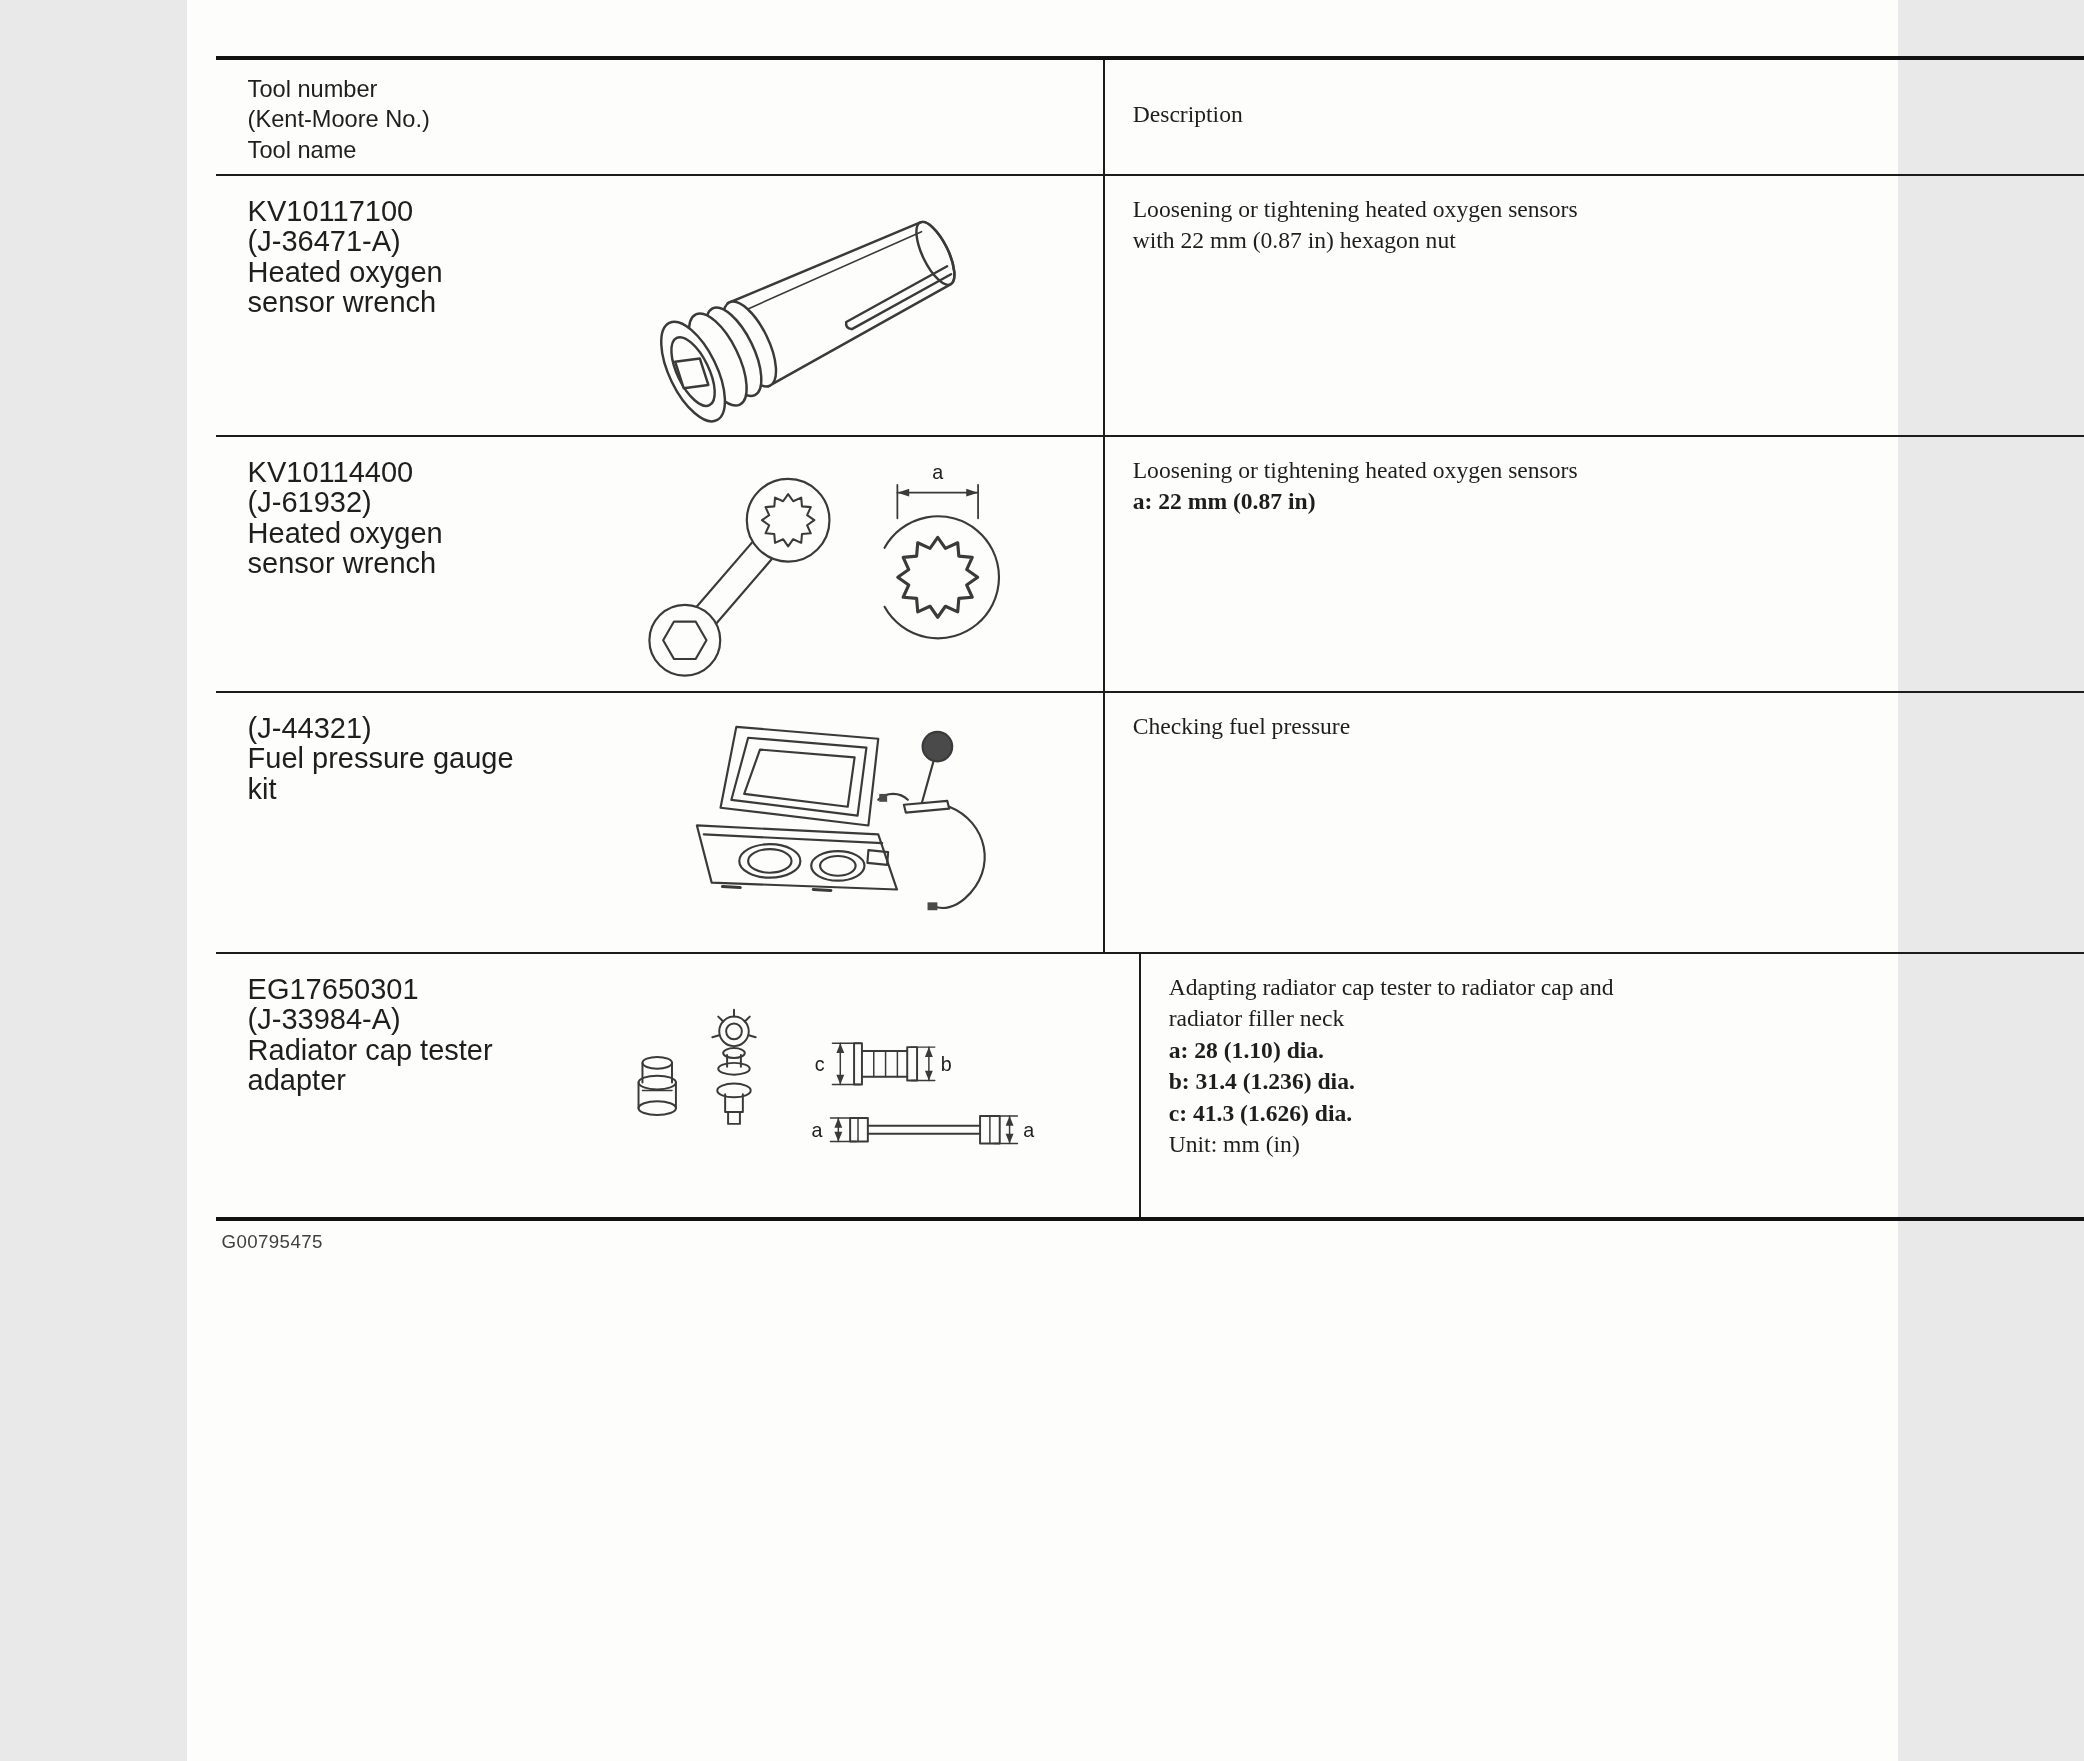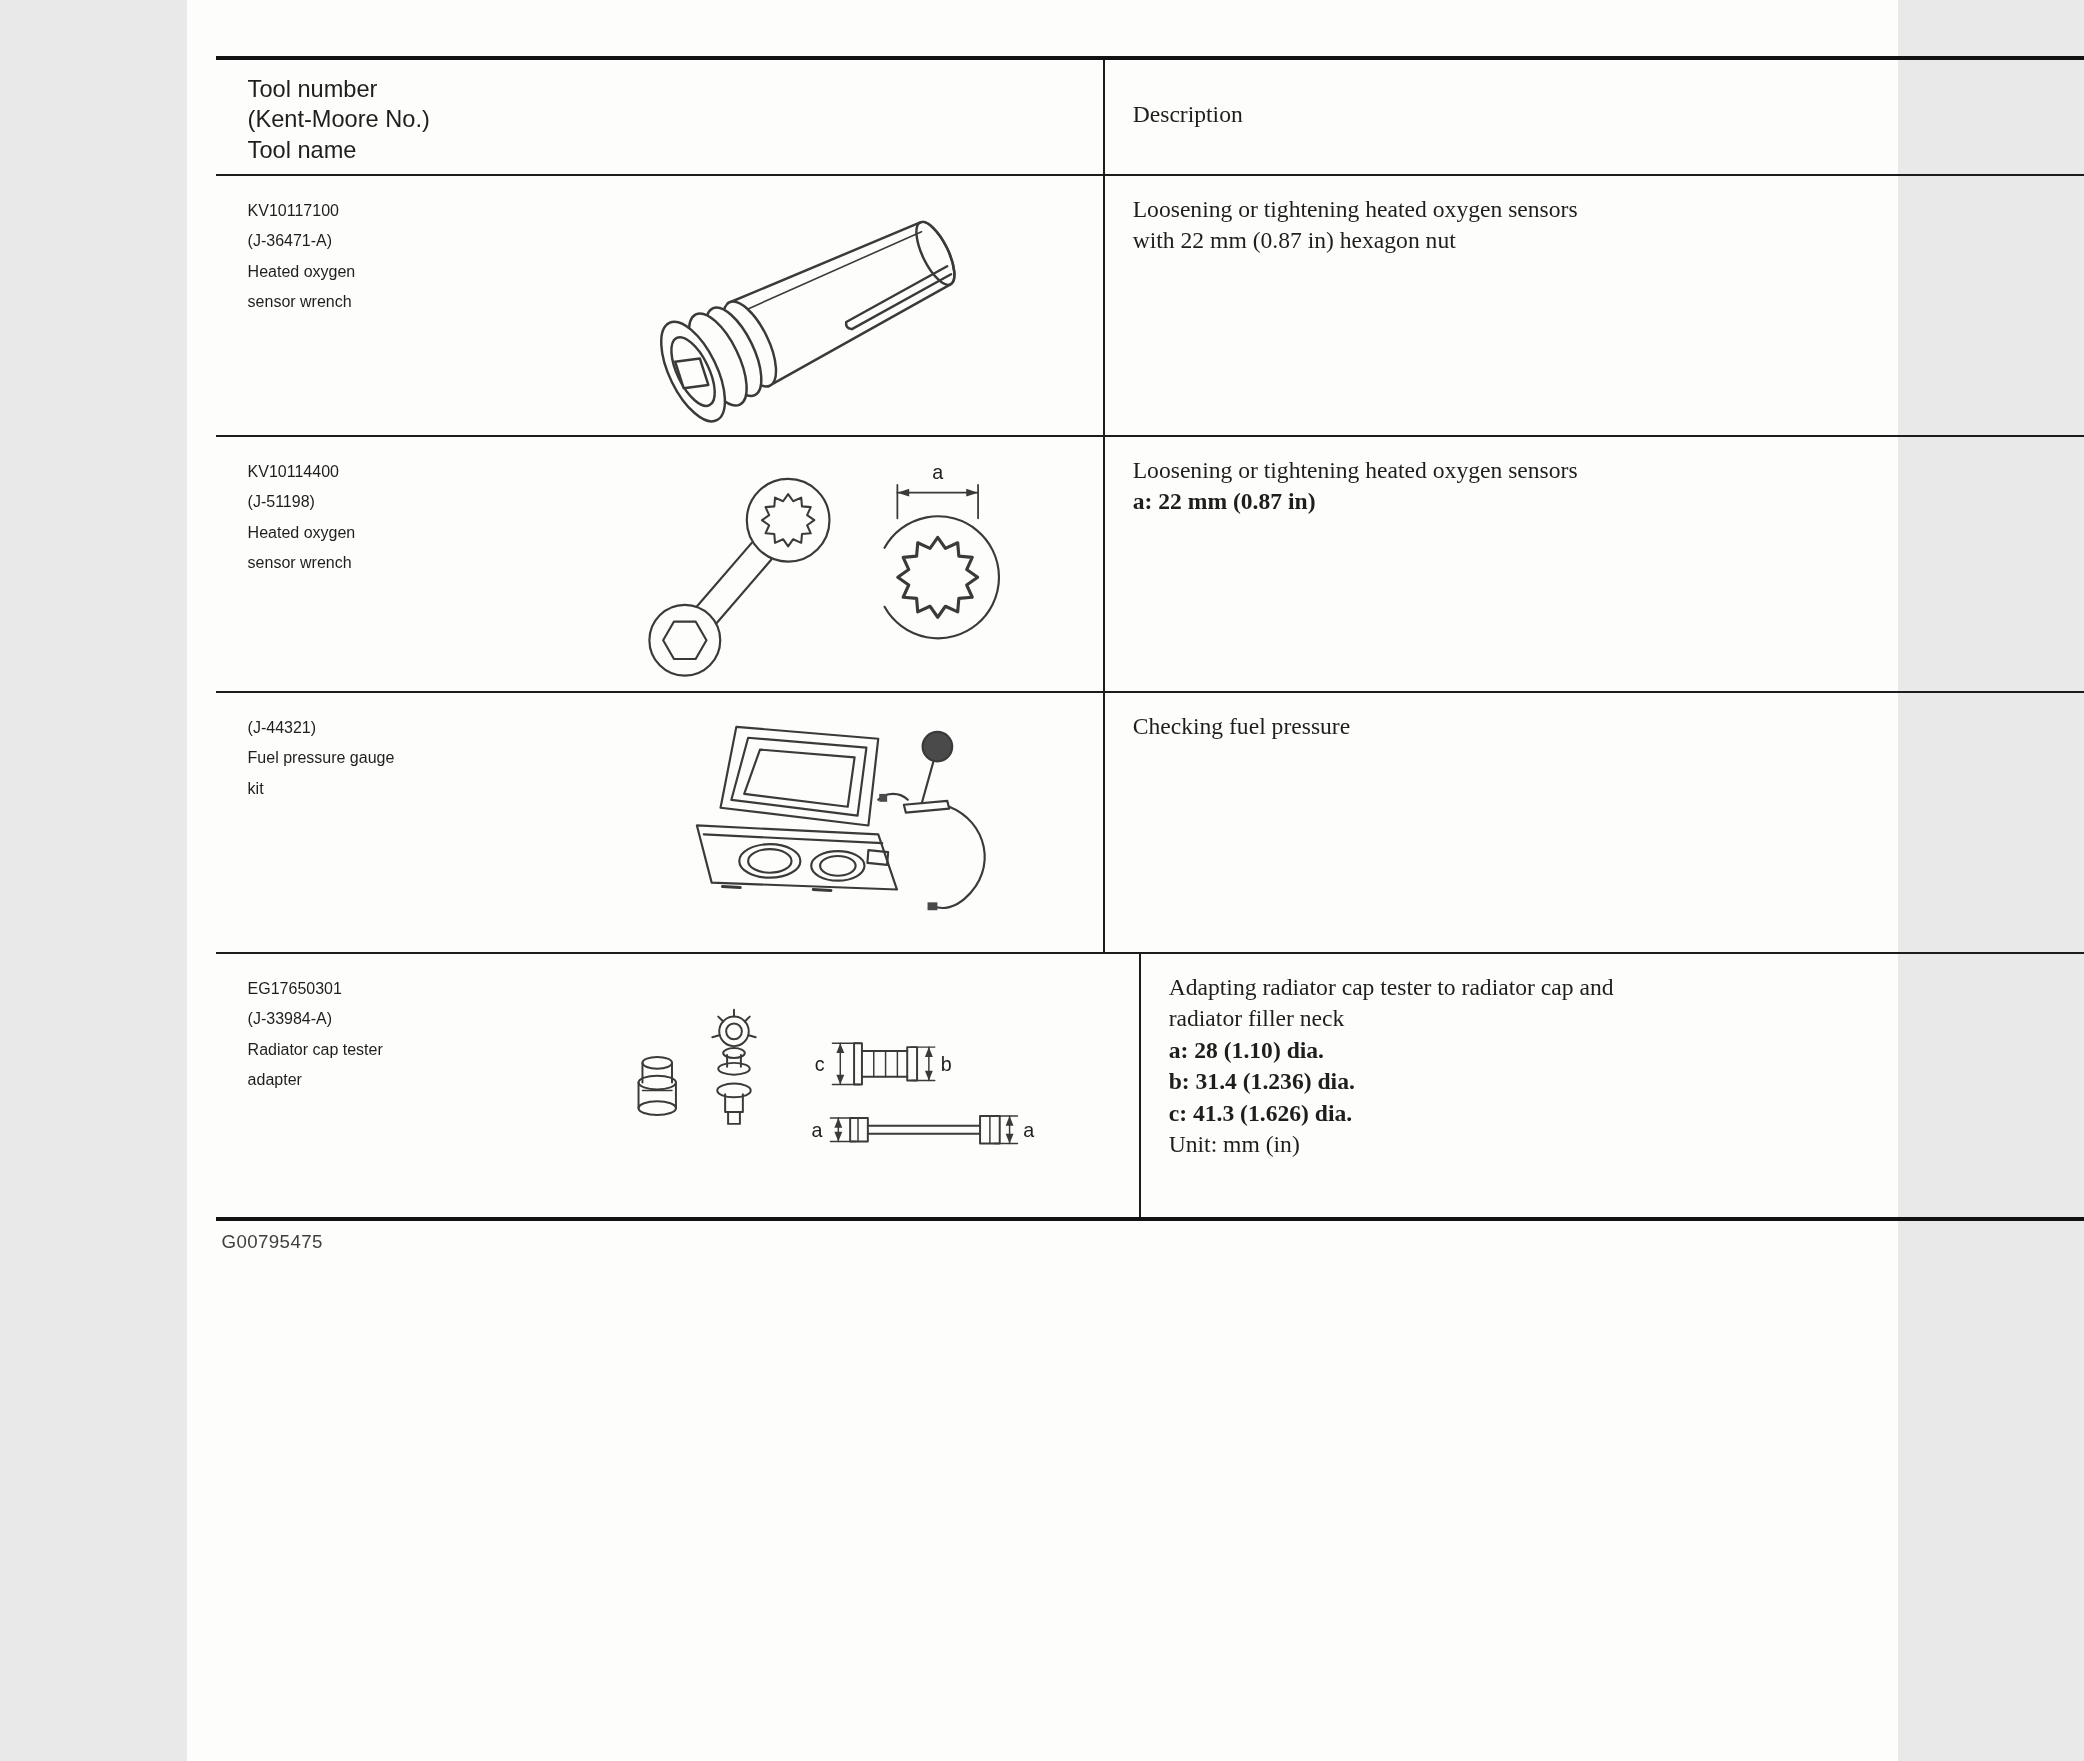--- a/index.html
+++ b/index.html
@@ -23,21 +23,21 @@
   .right-cell {
     flex:1;
     border-left:2px solid #1c1c1c;
     padding:17.7px 25.6px 0 27.6px;
     font-size:23.6px; line-height:31.5px;font-family:Liberation Serif, serif;
   }
   .header-row { height:114px; }
   .header-left { padding:13.8px 0 0 31.5px; font-size:23.6px; line-height:30.5px; display:block; }
   .header-right { padding:39px 25.6px 0 27.6px; }
   .r1 { height:261px; } .r2 { height:256px; } .r3 { height:261px; } .r4 { height:265px;gap:36px; }
-  .tool-text { width:335px; padding:19.7px 0 0 31.5px; font-size:16px; line-height:30.5px; }
+  .tool-text { width:335px; padding:19.7px 0 0 31.5px; font-size:29px; line-height:30.5px; }
   .tool-art { flex:1; display:flex; align-items:center; justify-content:center; }
   .desc-bold { font-weight:700; }
   .figure-code {
     position:absolute; left:35px; top:1231px;
     font-size:18.7px; letter-spacing:0.4px; color:#404040;
   }
   svg { display:block; }
   .svg-label { font-family:"Liberation Sans", sans-serif; font-size:20px; fill:#222; }
 </style>
 </head>
@@ -85,21 +85,21 @@
       <div class="right-cell">
         <div>Loosening or tightening heated oxygen sensors</div>
         <div>with 22 mm (0.87 in) hexagon nut</div>
       </div>
     </div>
 
     <div class="row r2">
       <div class="left-cell">
         <div class="tool-text">
           <div>KV10114400</div>
-          <div>(J-51198)</div>
+          <div>(J-61932)</div>
           <div>Heated oxygen</div>
           <div>sensor wrench</div>
         </div>
         <div class="tool-art">
           <svg width="433" height="227" viewBox="0 0 440 230">
             <g stroke="#3a3a3a" stroke-width="2.2" fill="none" stroke-linejoin="round" stroke-linecap="round">
               <circle cx="180" cy="70" r="42" fill="#fdfdfb"></circle>
               <polygon transform="translate(180 70) scale(0.95)" points="28,0 20.3,5.4 24.2,14 14.8,14.8 14,24.2 5.4,20.3 0,28 -5.4,20.3 -14,24.2 -14.8,14.8 -24.2,14 -20.3,5.4 -28,0 -20.3,-5.4 -24.2,-14 -14.8,-14.8 -14,-24.2 -5.4,-20.3 0,-28 5.4,-20.3 14,-24.2 14.8,-14.8 24.2,-14 20.3,-5.4"></polygon>
               <path d="M163 110 L107 175"></path>
               <path d="M143 93 L87 158"></path>

